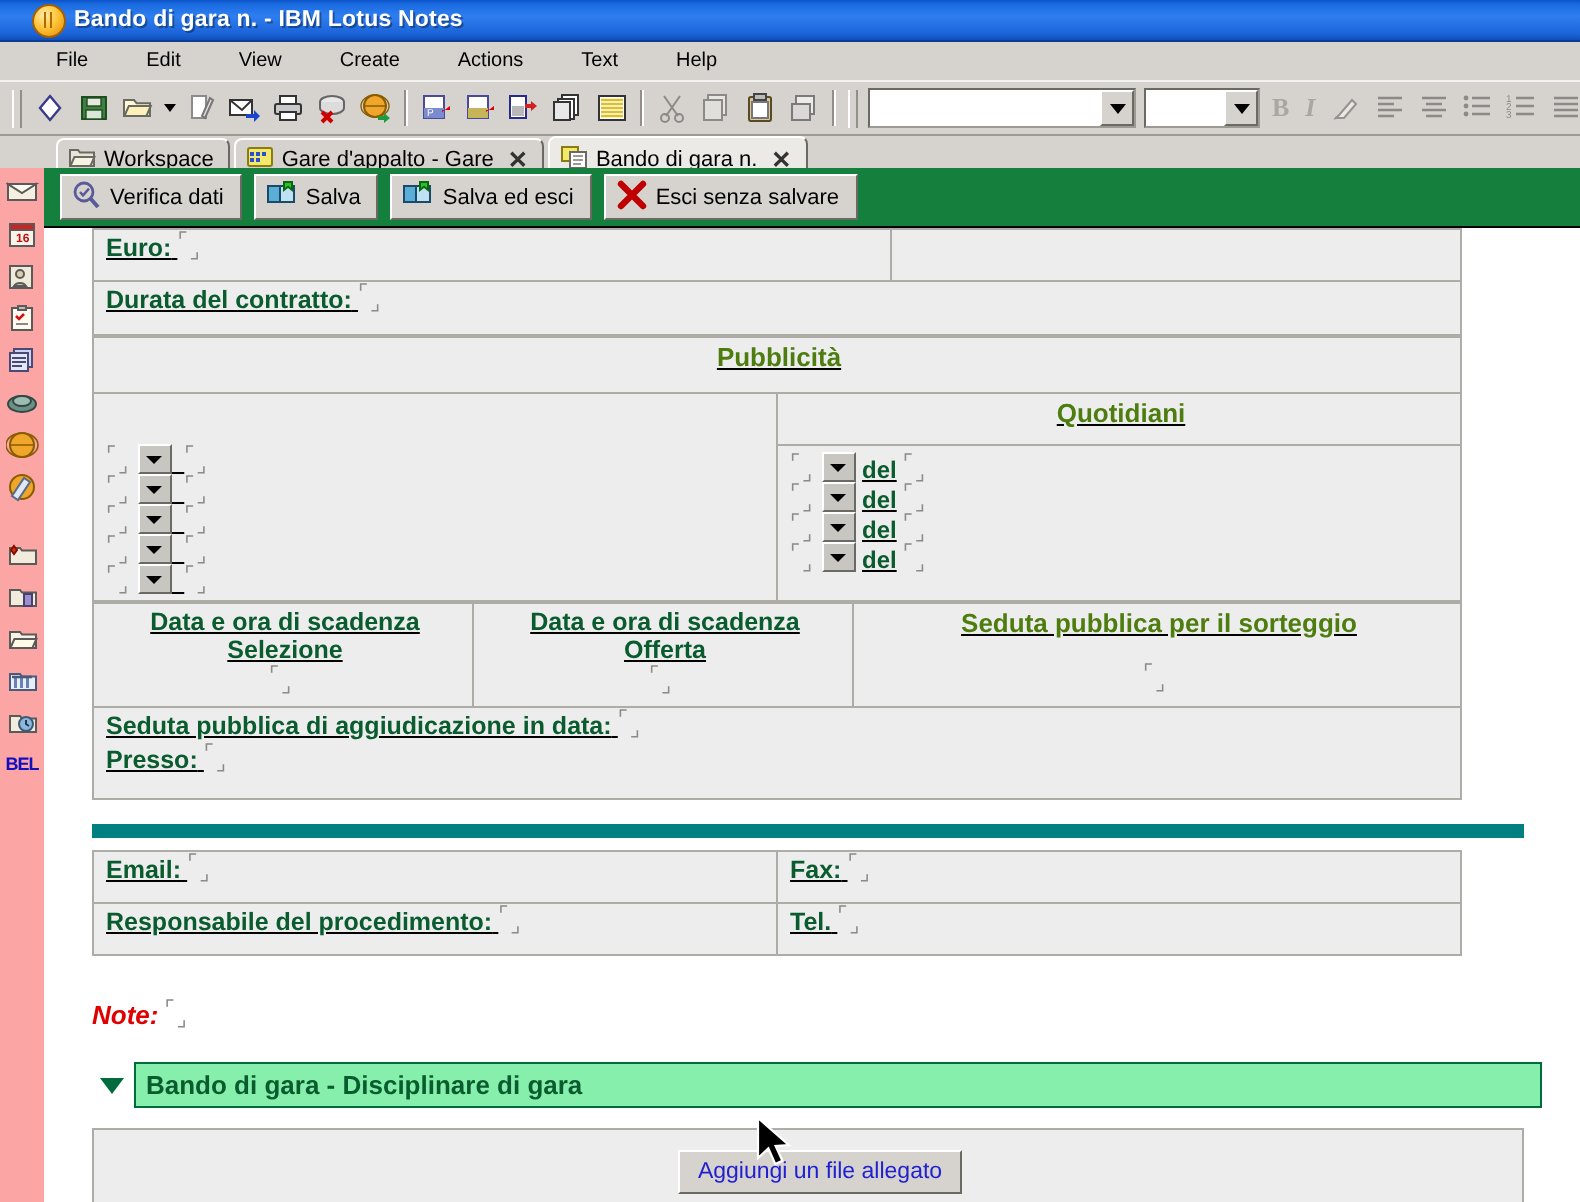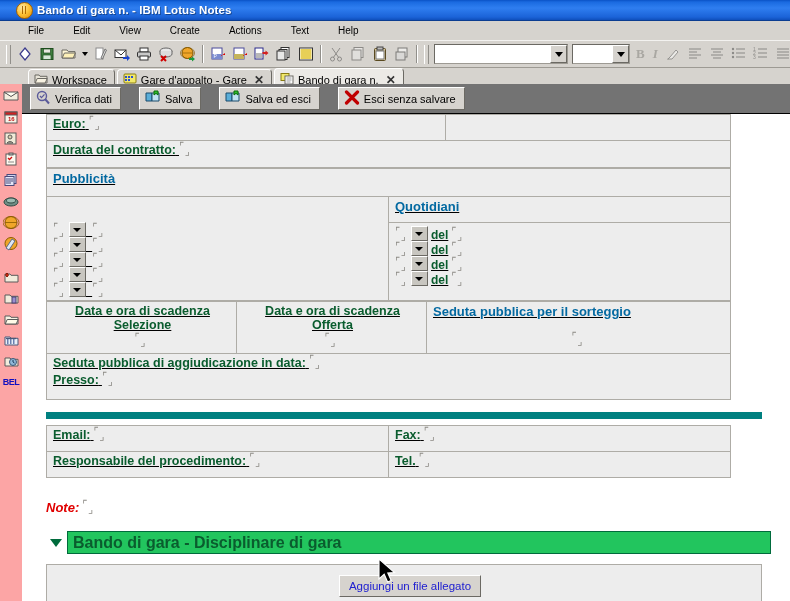--- a/index.html
+++ b/index.html
@@ -91,22 +91,22 @@
     padding-top:3px;gap:3px;overflow:hidden;
   }
   .bm{width:18px;height:18px;flex:none;display:flex;align-items:center;justify-content:center;}
   .bm svg{display:block;}
   .bmgap{height:10px;flex:none;}
   .bmtext{font-size:9px;font-weight:bold;color:#1010c0;letter-spacing:-.5px;}
 
   
   .actionbar{
     position:absolute;left:22px;top:84px;right:0;height:29px;
-    background:#737373;display:flex;align-items:center;
-    padding-left:8px;gap:18px;border-bottom:1px solid #000;
+    background:#15803d;display:flex;align-items:center;
+    padding-left:8px;gap:6px;border-bottom:1px solid #000;
   }
   .abtn{
     height:21px;background:#d6d3ce;
     border:1px solid #fff;border-right-color:#6b6963;border-bottom-color:#6b6963;
     display:flex;align-items:center;gap:4px;padding:0 8px 0 5px;
     font-size:11px;color:#000;cursor:default;
   }
 
   
   .doc{
@@ -117,21 +117,21 @@
   .tblwrap{width:716px;}
   table.ntable{border-collapse:collapse;width:685px;table-layout:fixed;text-decoration:underline;}
   table.ntable td{
     border:1px solid #aeaca6;
     background:#ededed;
     vertical-align:top;
     padding:2px 4px 3px 6px;
   }
   .lbl{color:#0a5c2e;font-weight:bold;font-size:12.5px;white-space:nowrap;}
   .lbl.ctr{display:block;text-align:center;}
-  .hdr{color:#0369a1;font-weight:bold;font-size:13px;display:block;}
+  .hdr{color:#4d7c0f;font-weight:bold;font-size:13px;text-align:center;display:block;}
 
   
   .fld{display:inline-block;position:relative;height:13px;vertical-align:-2px;}
   .fld:before,.fld:after{
     position:absolute;font-size:11px;color:#8d8b86;line-height:9px;font-family:"DejaVu Sans",sans-serif;
   }
   .fld:before{content:"\231C";left:0;top:-1px;}
   .fld:after{content:"\231F";left:6px;top:4px;}
   .fld.w{width:16px;}
 
@@ -147,23 +147,23 @@
   .rowline{height:15px;line-height:15px;white-space:nowrap;}
   .delw{color:#0a5c2e;font-weight:bold;font-size:12px;padding:0 3px;}
 
   .divider{height:7px;background:#008080;width:716px;margin:12px 0 6px 0;}
 
   .notelbl{color:#e00000;font-weight:bold;font-style:italic;font-size:13px;}
 
   .sectionrow{display:flex;align-items:center;gap:5px;margin-top:16px;}
   .twisty{width:0;height:0;border-left:6px solid transparent;border-right:6px solid transparent;border-top:8px solid #006b3c;flex:none;margin-left:4px;}
   .sectionbox{
-    flex:1;max-width:697px;height:21px;border:1px solid #006b3c;background:#22c55e;
+    flex:1;max-width:697px;height:21px;border:1px solid #006b3c;background:#86efac;
     display:flex;align-items:center;padding-left:5px;
-    color:#0a5c2e;font-weight:bold;font-size:16px;
+    color:#0a5c2e;font-weight:bold;font-size:13px;
   }
 
   .attachbox{
     margin-top:10px;width:714px;height:42px;background:#ededed;border:1px solid #aeaca6;
     display:flex;align-items:center;justify-content:center;
   }
   .attachbtn{
     height:20px;background:#d6d3ce;
     border:1px solid #fff;border-right-color:#6b6963;border-bottom-color:#6b6963;
     color:#2020d0;font-size:11.5px;display:flex;align-items:center;padding:0 9px;

